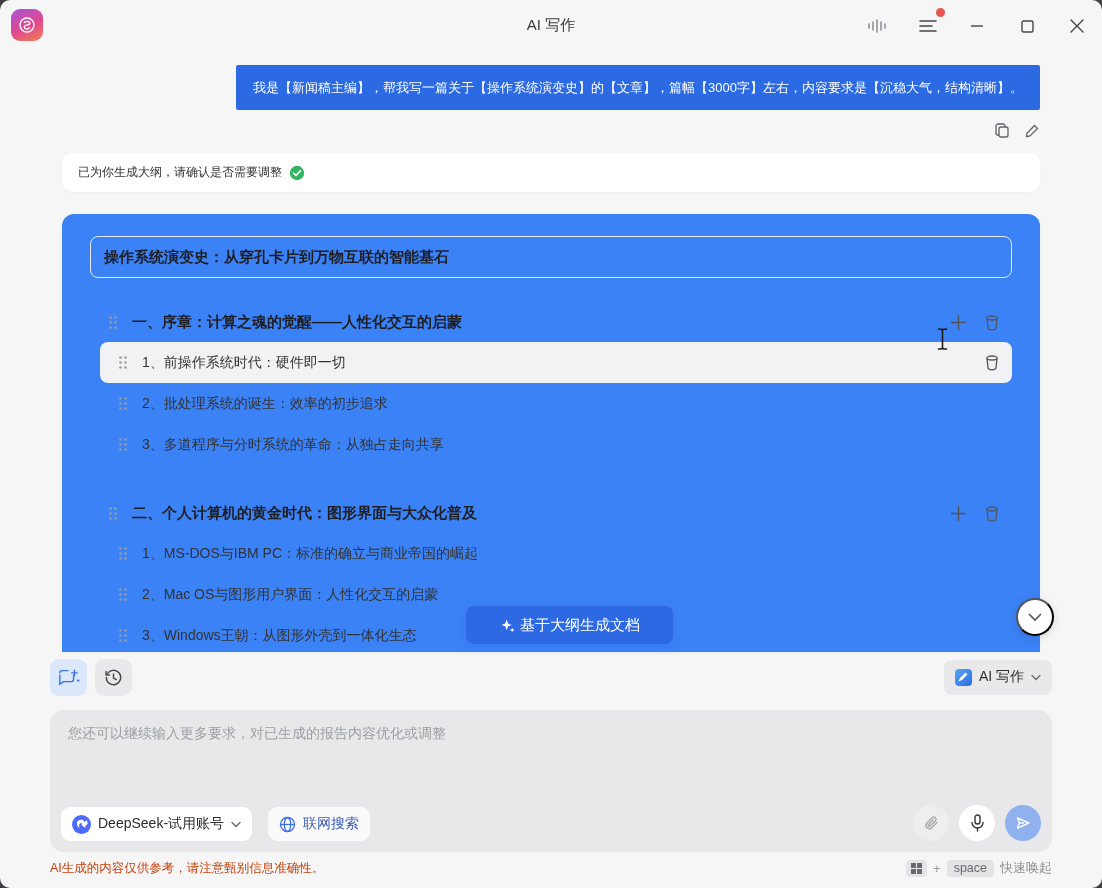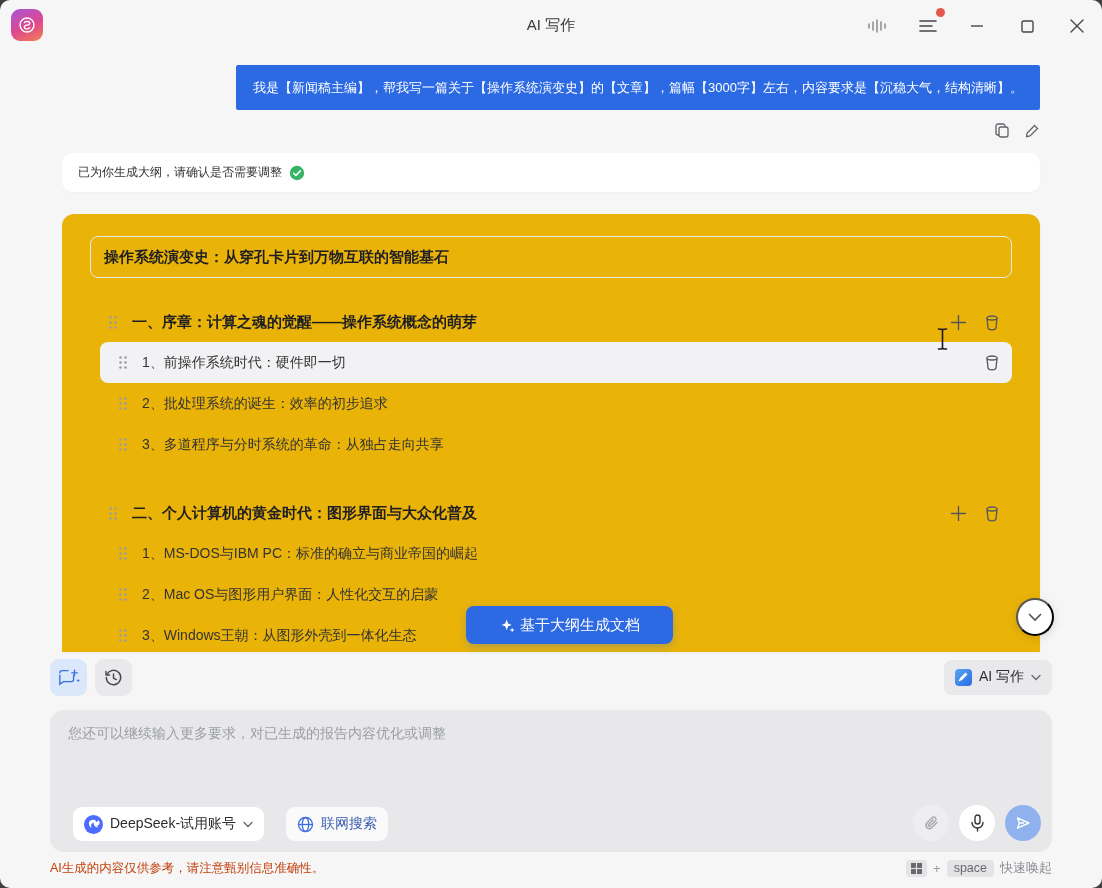--- a/index.html
+++ b/index.html
@@ -18,21 +18,21 @@
 
   
   .chat{position:absolute;left:62px;right:62px;top:65px;}
   .bubble{margin-left:auto;width:fit-content;max-width:100%;background:#2c6ae4;color:#fff;border-radius:2px;
     padding:12px 17px;font-size:13px;white-space:nowrap;line-height:21px;}
   .msg-actions{display:flex;justify-content:flex-end;gap:15px;margin-top:11px;height:18px;align-items:center;color:#5f6368;}
   .assist-card{margin-top:14px;background:#fff;border-radius:10px;height:39px;display:flex;align-items:center;gap:7px;
     padding:0 16px;font-size:12px;color:#333;box-shadow:0 1px 2px rgba(0,0,0,.03);}
 
   
-  .outline-card{margin-top:22px;background:#eab308;border-radius:12px 12px 0 0;height:438px;overflow:hidden;
+  .outline-card{margin-top:22px;background:#3b82f6;border-radius:12px 12px 0 0;height:438px;overflow:hidden;
     padding:22px 28px 0;box-sizing:border-box;box-shadow:0 1px 3px rgba(0,0,0,.04);}
   .otitle{height:40px;border:1px solid #e7e7ea;border-radius:8px;display:flex;align-items:center;
     padding:0 13px;font-size:15px;font-weight:bold;color:#1f1f23;}
   .row{display:flex;align-items:center;height:40px;}
   .row.head{margin-top:24px;padding-left:18px;font-weight:bold;font-size:15px;color:#1f1f23;}
   .row.head.second{margin-top:28px;}
   .row.sub{height:41px;margin-left:10px;padding-left:18px;font-size:14px;color:#333;border-radius:8px;}
   .row.sub.hover{background:#f2f2f4;}
   .drag{margin-right:14px;flex:0 0 auto;display:flex;}
   .row-text{flex:1 1 auto;white-space:nowrap;overflow:hidden;}
@@ -47,21 +47,21 @@
   .composer-bar{position:absolute;left:50px;right:50px;top:658px;height:38px;display:flex;align-items:center;}
   .sq-btn{width:37px;height:37px;border-radius:9px;display:flex;align-items:center;justify-content:center;border:none;}
   .sq-btn.newchat{background:#dbe7fb;color:#3a72e0;margin-right:8px;}
   .sq-btn.history{background:#e9e9ec;color:#46464b;}
   .mode-pill{margin-left:auto;height:35px;background:#e9e9ec;border-radius:8px;display:flex;align-items:center;gap:7px;
     padding:0 11px;font-size:14px;color:#2e2e33;border:none;}
   .mode-ic{width:17px;height:17px;border-radius:4px;background:linear-gradient(135deg,#57a7f2,#2a6be2);display:flex;align-items:center;justify-content:center;}
 
   .input-panel{position:absolute;left:50px;right:50px;top:710px;height:142px;background:#e8e8ea;border-radius:14px;}
   .placeholder{position:absolute;left:18px;top:15px;font-size:14px;color:#9b9ea5;font-family:Liberation Serif, serif;}
-  .panel-left{position:absolute;left:11px;bottom:11px;display:flex;gap:22px;align-items:flex-start;margin-left:12px;}
+  .panel-left{position:absolute;left:11px;bottom:11px;display:flex;gap:16px;align-items:flex-start;}
   .panel-right{position:absolute;right:11px;bottom:11px;display:flex;gap:10px;align-items:center;}
   .pill{height:34px;border-radius:9px;display:flex;align-items:center;gap:7px;padding:0 11px;font-size:14px;border:none;}
   .pill.model{background:#fff;color:#2b2b30;}
   .pill.web{background:rgba(255,255,255,.78);color:#3a5cae;}
   .ds-ic{width:19px;height:19px;border-radius:50%;background:#4d6bfe;display:flex;align-items:center;justify-content:center;}
   .round-btn{width:36px;height:36px;border-radius:50%;display:flex;align-items:center;justify-content:center;border:none;}
   .round-btn.clip{background:#eeeef0;color:#a8a8ae;}
   .round-btn.mic{background:#fff;color:#35353b;}
   .round-btn.send{background:#8fb2ef;color:#fff;}
 
@@ -157,21 +157,21 @@
         <span class="drag">
           <svg width="10" height="15" viewBox="0 0 10 15" fill="#9b9ba1">
               <circle cx="2.5" cy="2.5" r="1.3"></circle>
               <circle cx="7.5" cy="2.5" r="1.3"></circle>
               <circle cx="2.5" cy="7.5" r="1.3"></circle>
               <circle cx="7.5" cy="7.5" r="1.3"></circle>
               <circle cx="2.5" cy="12.5" r="1.3"></circle>
               <circle cx="7.5" cy="12.5" r="1.3"></circle>
             </svg>
         </span>
-        <span class="row-text">一、序章：计算之魂的觉醒——操作系统概念的萌芽</span>
+        <span class="row-text">一、序章：计算之魂的觉醒——人性化交互的启蒙</span>
         <span class="row-icons">
           <span>
             <svg width="17" height="17" viewBox="0 0 17 17" stroke="#55565c" stroke-width="1.4" stroke-linecap="round">
                 <line x1="8.5" y1="1.5" x2="8.5" y2="15.5"></line>
                 <line x1="1.5" y1="8.5" x2="15.5" y2="8.5"></line>
               </svg>
           </span>
           <span>
             <svg width="16" height="17" viewBox="0 0 16 17" fill="none" stroke="#55565c" stroke-width="1.3">
                 <ellipse cx="8" cy="4" rx="5.2" ry="2"></ellipse>

